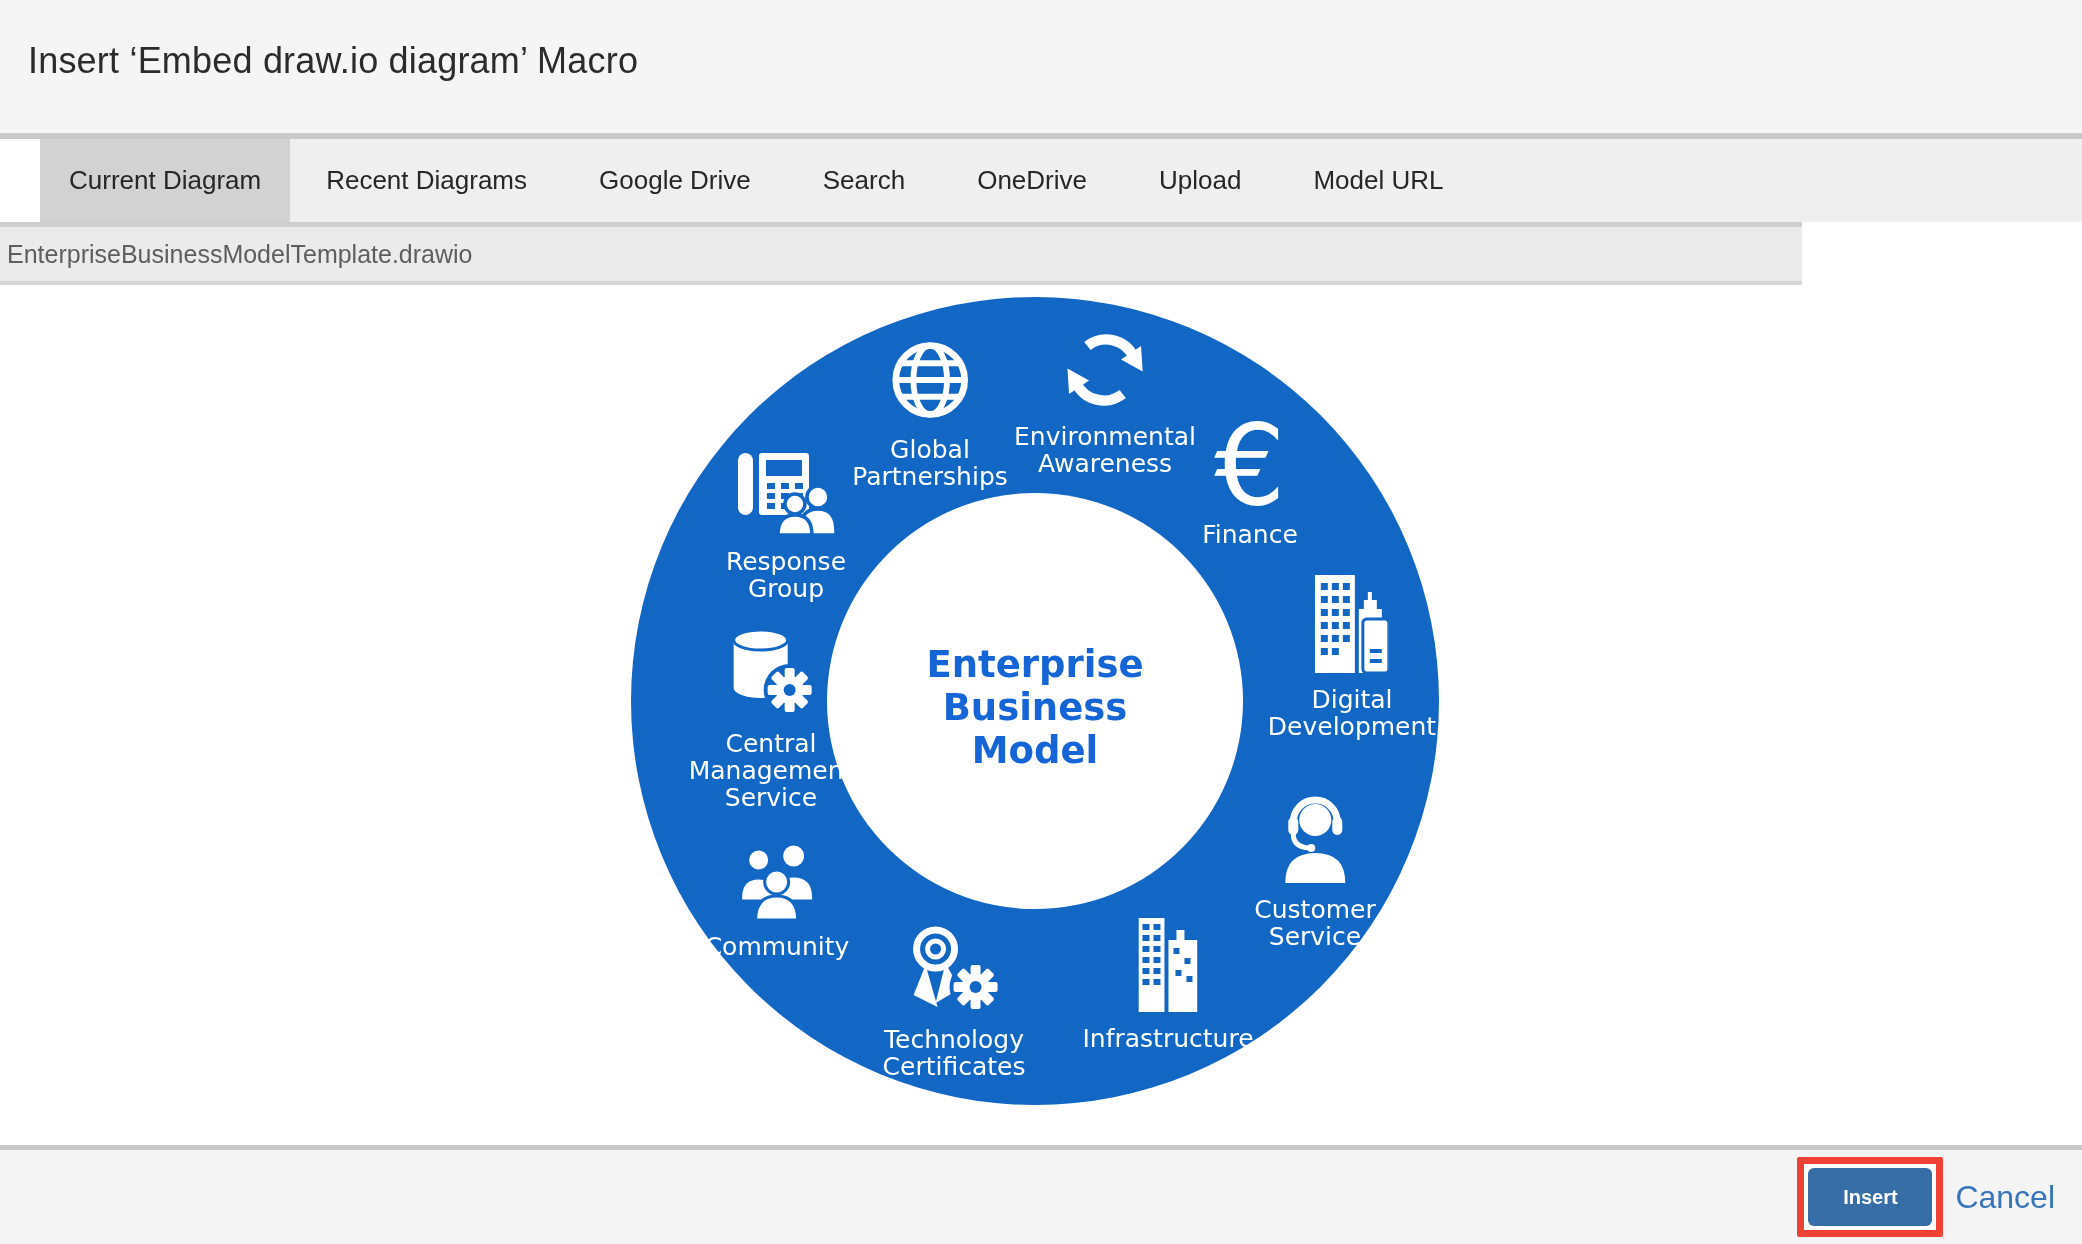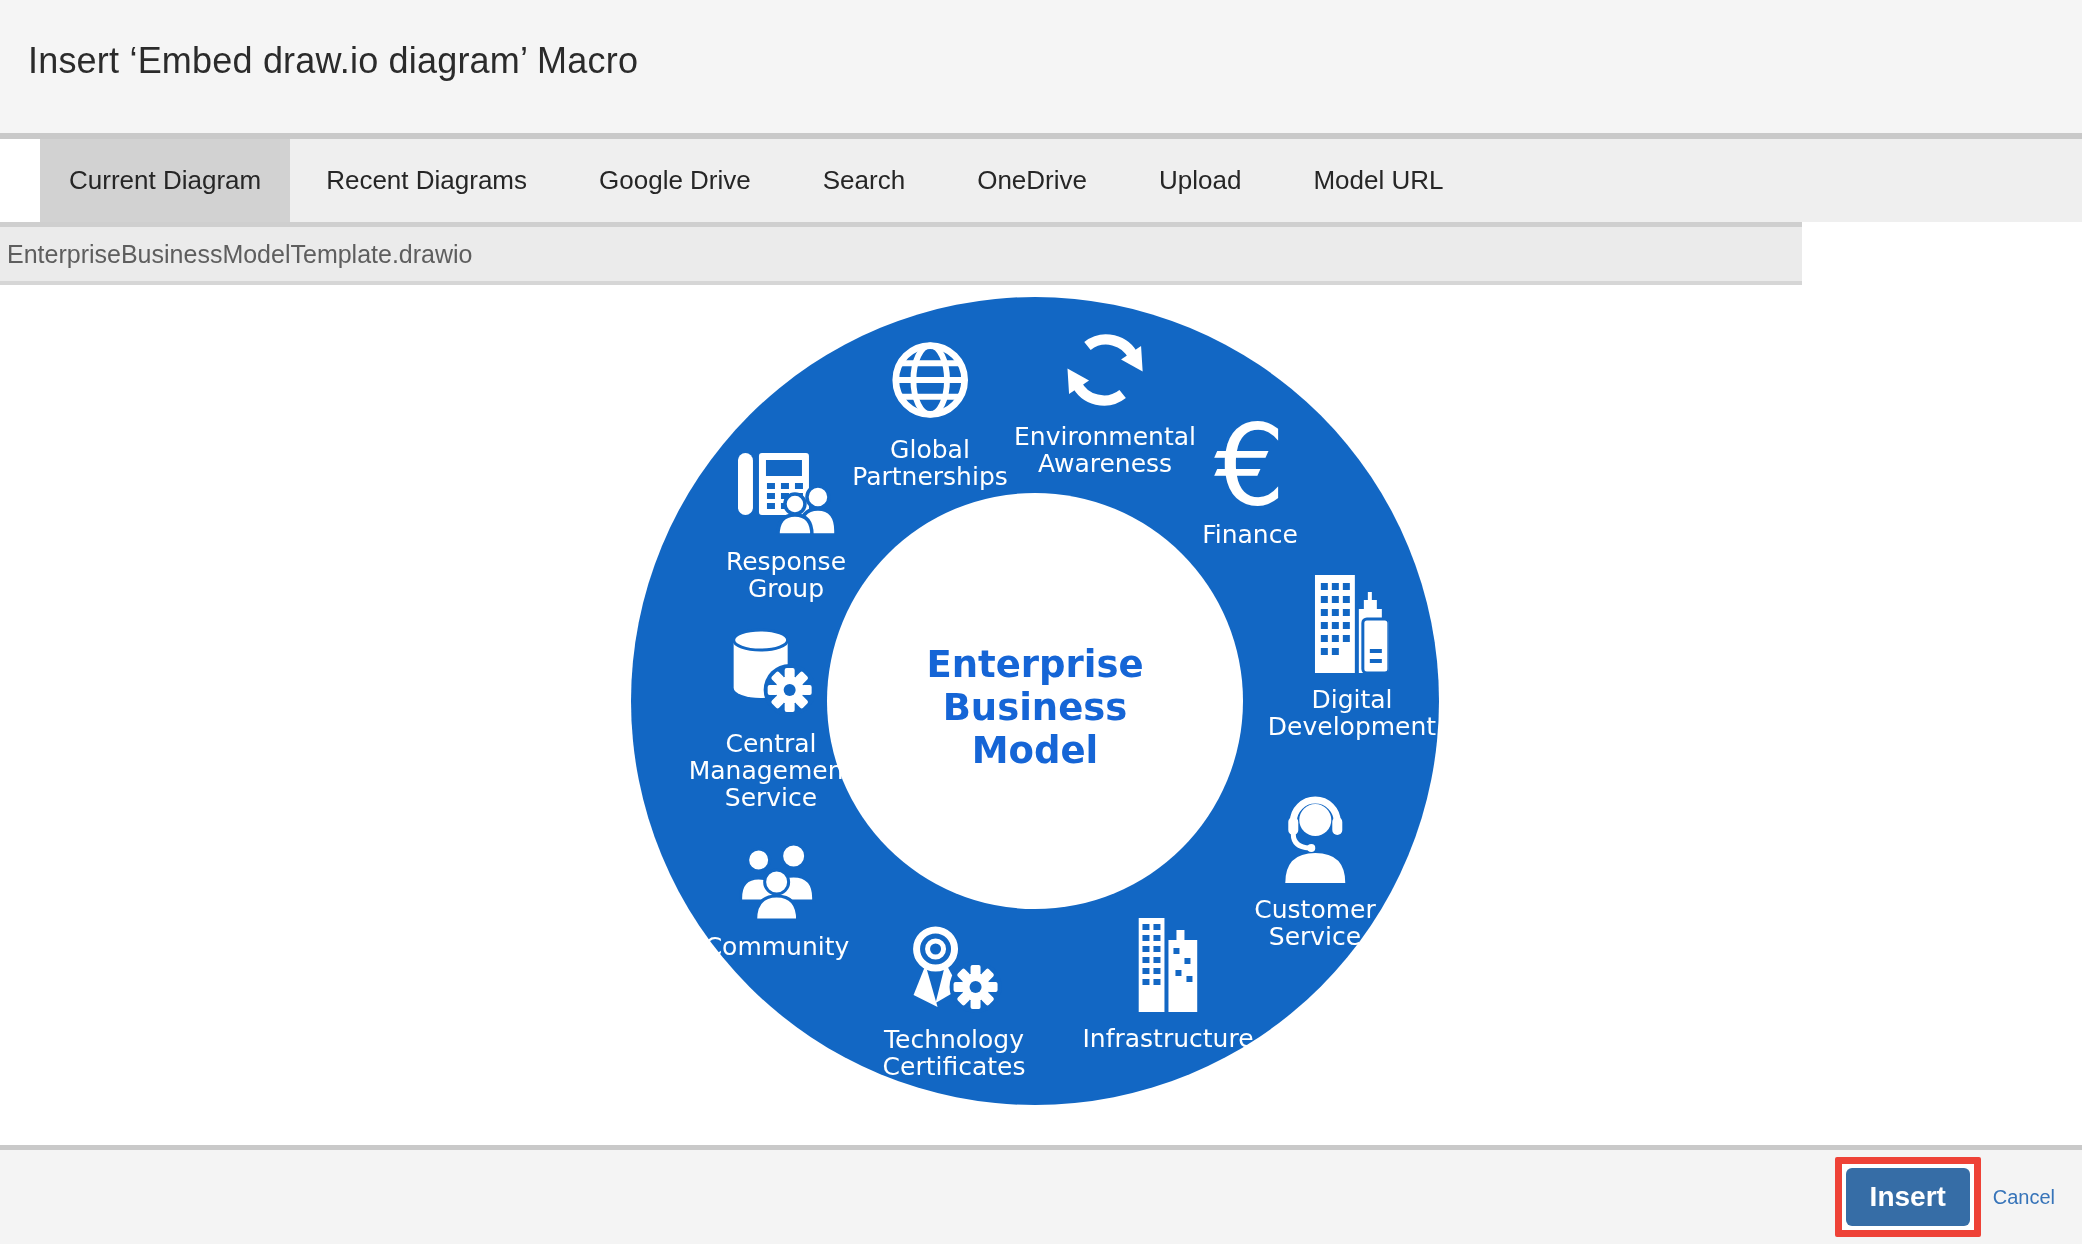--- a/index.html
+++ b/index.html
@@ -55,23 +55,23 @@
     position:absolute;top:1145px;left:0;width:2082px;height:99px;background:#f4f4f4;
     border-top:5px solid #c9c9c9;
     display:flex;align-items:center;justify-content:flex-end;padding-right:27px;gap:12px;
   }
   .insert-annotation{
     border:7px solid var(--annotation-red);background:#ffffff;padding:4px;border-radius:2px;
   }
   .insert-button{
     display:block;width:124px;height:58px;background:var(--btn-blue);color:#ffffff;
     border:none;border-radius:6px;font-family:"Liberation Sans",sans-serif;
-    font-size:28px;font-weight:700;cursor:pointer;
-  }
-  .cancel-link{font-size:20px;color:var(--link-blue);text-decoration:none;cursor:pointer;}
+    font-size:20px;font-weight:700;cursor:pointer;
+  }
+  .cancel-link{font-size:32px;color:var(--link-blue);text-decoration:none;cursor:pointer;}
 </style>
 </head>
 <body>
 
 <div class="header">
   <div class="dialog-title">Insert ‘Embed draw.io diagram’ Macro</div>
 </div>
 <div class="header-divider"></div>
 
 <div class="tabbar">

